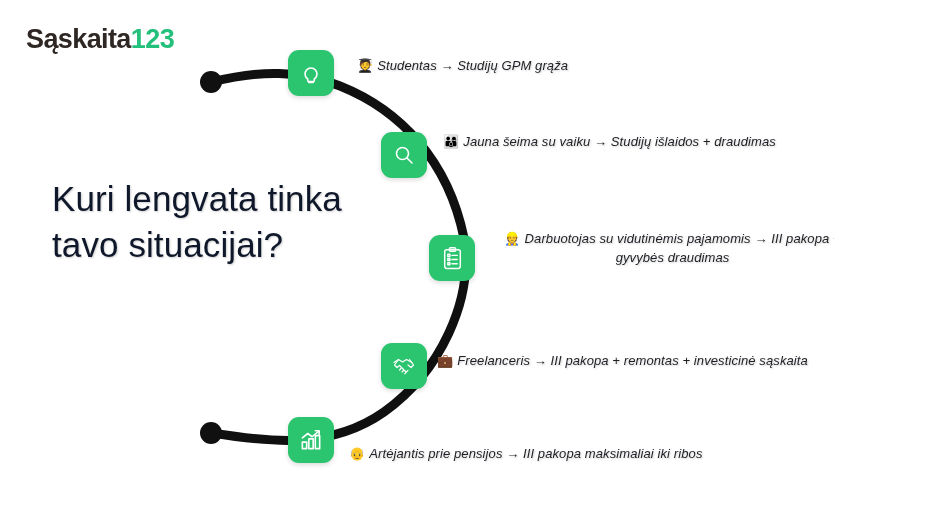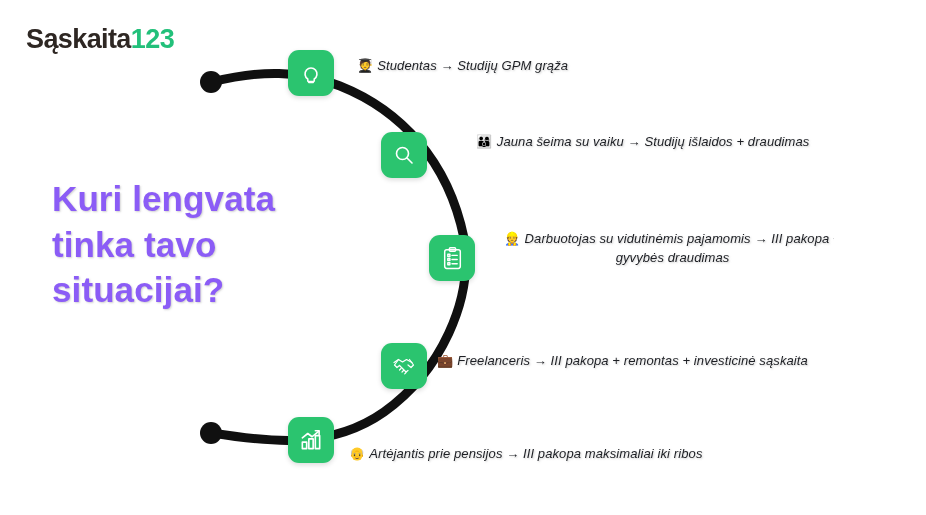--- a/index.html
+++ b/index.html
@@ -34,22 +34,22 @@
   #logo .logo-num  { color: #22c07a; }
 
   
   #headline {
     position: absolute;
     left: 52px;
     top: 176px;
     width: 300px;
     font-size: 35px;
     line-height: 1.30;
-    color: #8b5cf6;
-    font-weight: 700;
+    color: #0f172a;
+    font-weight: 400;
     letter-spacing: 0.1px;
     text-shadow: 1px 1px 2px rgba(120,120,120,0.35);
   }
 
   
   #arc-layer {
     position: absolute;
     left: 0;
     top: 0;
     width: 926px;
@@ -160,21 +160,21 @@
         <path d="M4 10l5-4 4 3 6-5"></path>
         <path d="M16 3.5h3.5V7"></path>
       </svg>
     </span>
   </div>
 
   <div class="row-text" style="left:357px; top:56px; width:440px;">
     <span class="emoji">🧑‍🎓</span><span>Studentas → Studijų GPM grąža</span>
   </div>
 
-  <div class="row-text" style="left:443px; top:132px; width:400px;text-align:center;">
+  <div class="row-text" style="left:443px; top:132px; width:400px;">
     <span class="emoji">👨‍👩‍👦</span><span>Jauna šeima su vaiku → Studijų išlaidos + draudimas</span>
   </div>
 
   <div class="row-text" style="left:490px; top:229px; width:365px;text-align:center;">
     <span class="emoji">👷</span><span>Darbuotojas su vidutinėmis pajamomis → III pakopa + gyvybės draudimas</span>
   </div>
 
   <div class="row-text" style="left:349px; top:444px; width:450px;">
     <span class="emoji">👴</span><span>Artėjantis prie pensijos → III pakopa maksimaliai iki ribos</span>
   </div>

